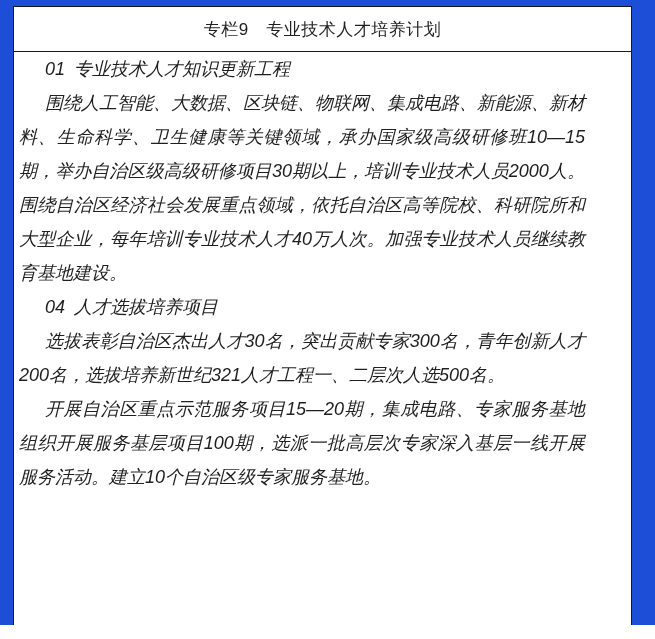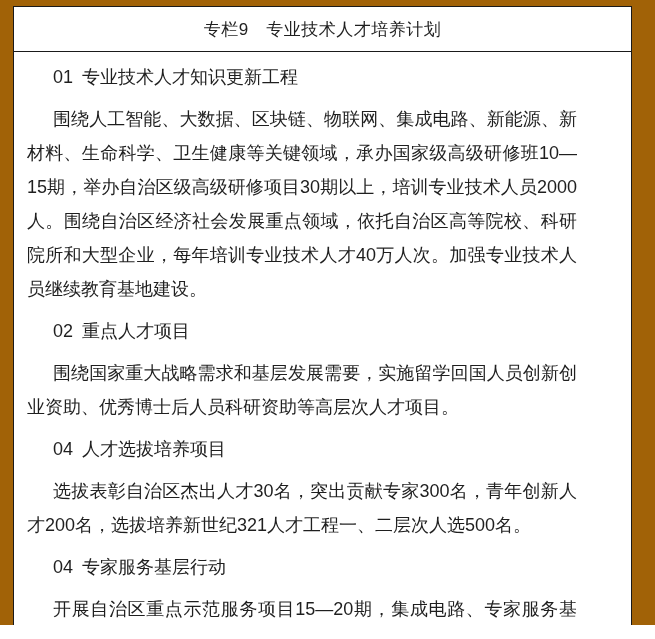--- a/index.html
+++ b/index.html
@@ -4,21 +4,21 @@
 <style>
   html, body {
     margin: 0;
     padding: 0;
     background: #ffffff;
   }
   .page {
     position: relative;
     width: 655px;
     height: 625px;
-    background: #a16207;
+    background: #1d4ed8;
     font-family: "Liberation Sans", "DejaVu Sans", sans-serif;
     overflow: hidden;
   }
   .panel {
     position: absolute;
     left: 13px;
     top: 6px;
     width: 619px;
     height: 622px;
     box-sizing: border-box;
@@ -38,54 +38,50 @@
     letter-spacing: 0.5px;
     color: #1f1f1f;
   }
   .panel-body {
     padding: 0 46px 0 5px;
     font-size: 18px;
     line-height: 34px;
     color: #1f1f1f;
   }
   .panel-body p {
-    margin: 8px;
+    margin: 0;
     text-indent: 26px;
     text-align: justify;
     text-justify: inter-ideograph;
+    font-style: italic;
   }
   .panel-body p.heading {
     text-align: left;
   }
 </style>
 </head>
 <body>
 
 <div class="page">
   <div class="panel">
 
     <div class="panel-title">专栏9　专业技术人才培养计划</div>
 
     <div class="panel-body">
 
       <div class="section">
         <p class="heading">01 专业技术人才知识更新工程</p>
         <p class="para">围绕人工智能、大数据、区块链、物联网、集成电路、新能源、新材料、生命科学、卫生健康等关键领域，承办国家级高级研修班10—15期，举办自治区级高级研修项目30期以上，培训专业技术人员2000人。围绕自治区经济社会发展重点领域，依托自治区高等院校、科研院所和大型企业，每年培训专业技术人才40万人次。加强专业技术人员继续教育基地建设。</p>
       </div>
 
-      <div class="section">
-        <p class="heading">02 重点人才项目</p>
-        <p class="para">围绕国家重大战略需求和基层发展需要，实施留学回国人员创新创业资助、优秀博士后人员科研资助等高层次人才项目。</p>
-      </div>
 
       <div class="section">
         <p class="heading">04 人才选拔培养项目</p>
         <p class="para">选拔表彰自治区杰出人才30名，突出贡献专家300名，青年创新人才200名，选拔培养新世纪321人才工程一、二层次人选500名。</p>
       </div>
 
       <div class="section">
-        <p class="heading">04 专家服务基层行动</p>
         <p class="para">开展自治区重点示范服务项目15—20期，集成电路、专家服务基地组织开展服务基层项目100期，选派一批高层次专家深入基层一线开展服务活动。建立10个自治区级专家服务基地。</p>
       </div>
 
     </div>
   </div>
 </div>
 
 </body></html>

